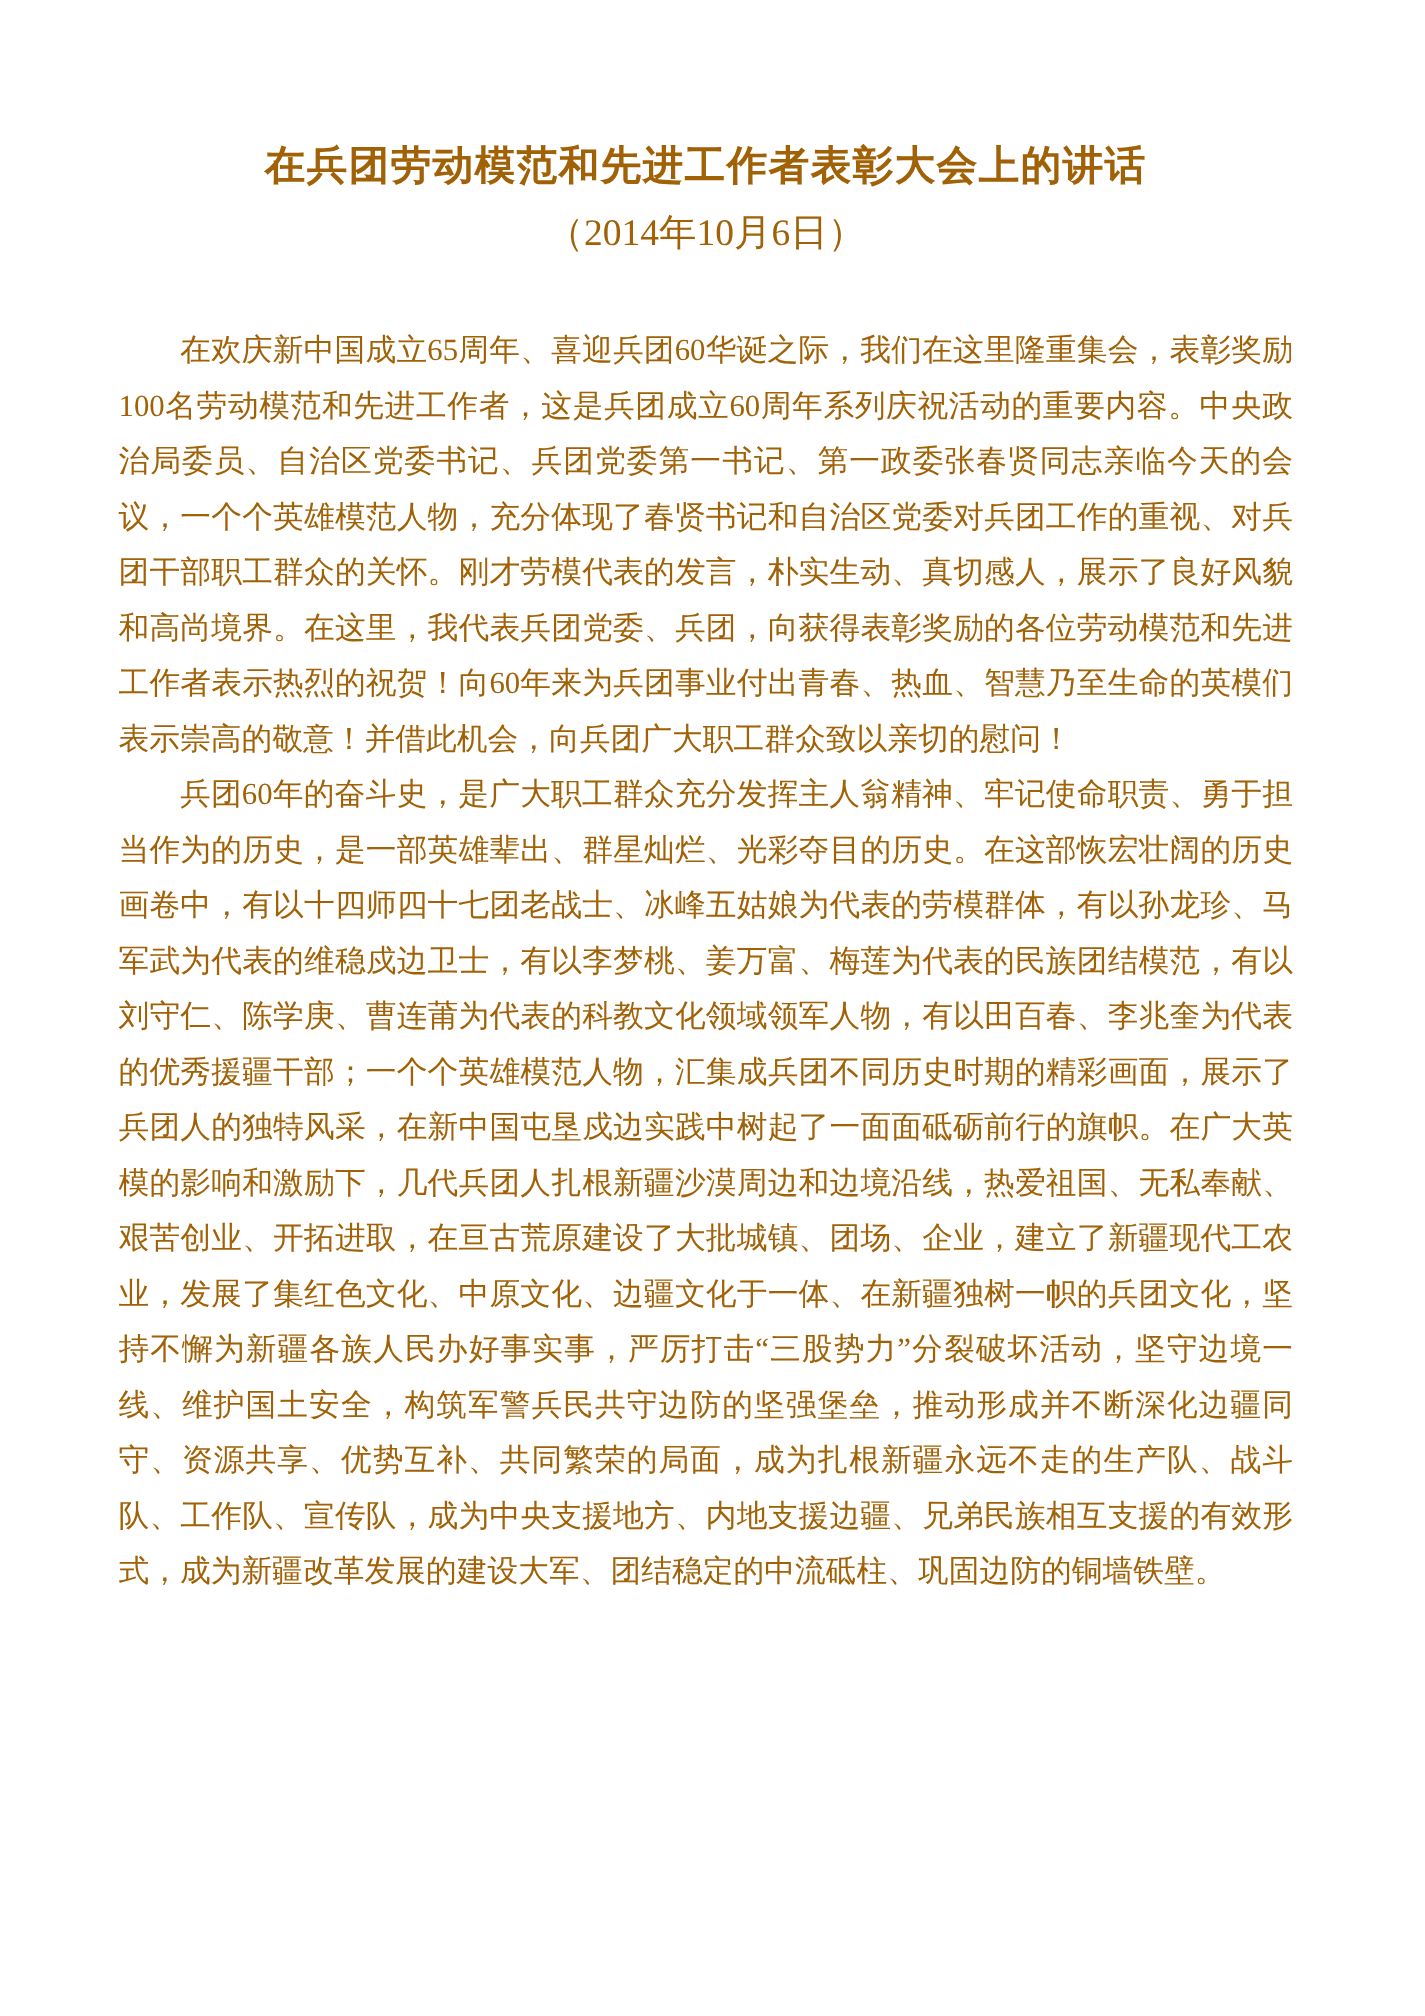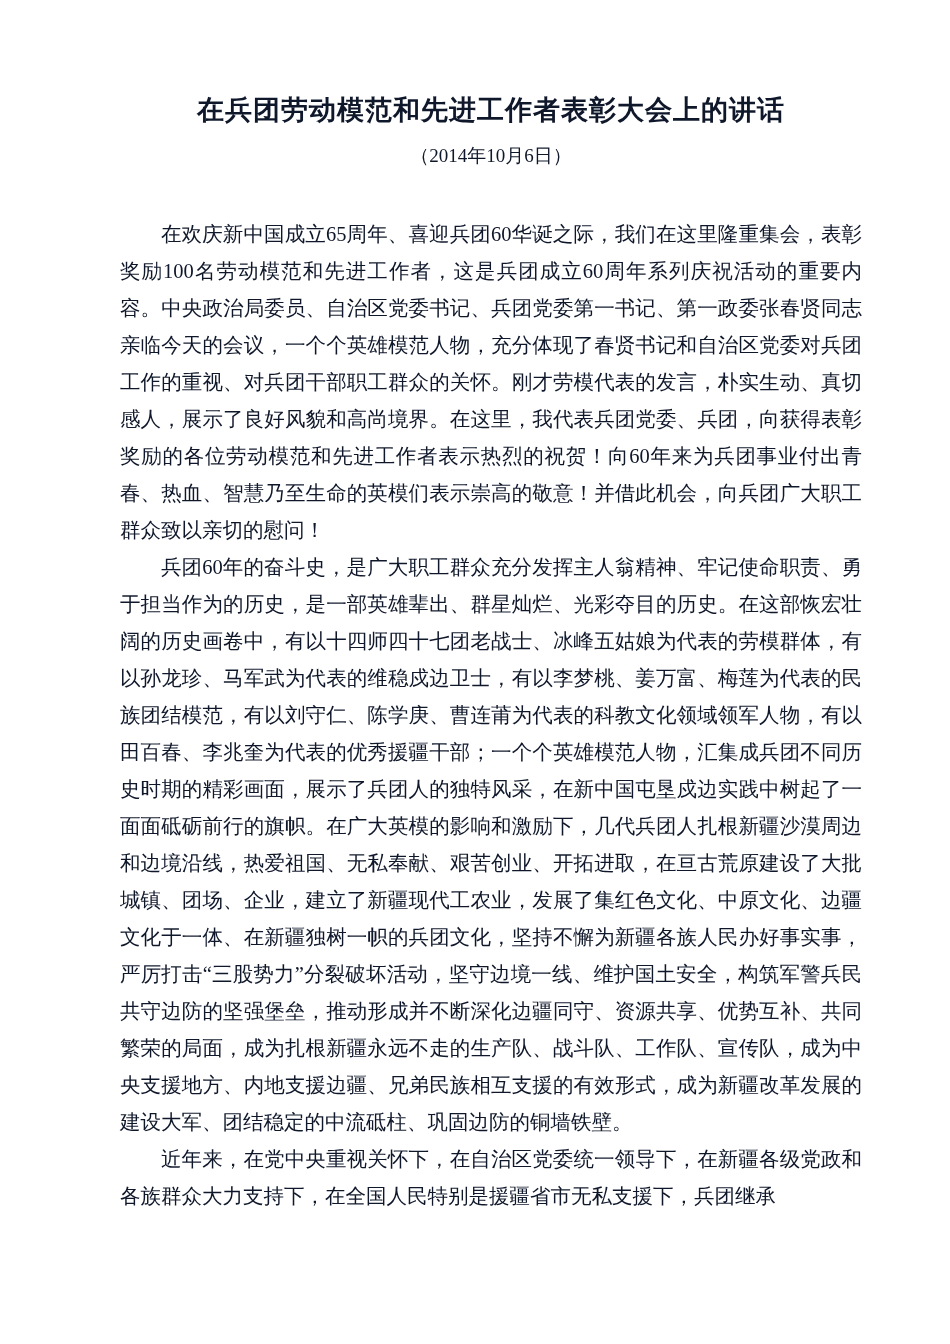--- a/index.html
+++ b/index.html
@@ -7,36 +7,36 @@
     padding: 0;
     background: #ffffff;
   }
   .page {
     position: relative;
     width: 950px;
     height: 1344px;
     margin: 0 auto;
     background: #ffffff;
     box-sizing: border-box;
-    padding: 92px 88px 0 120px;
+    padding: 92px 88px 0 79px;
     overflow: hidden;
-    color: #0f172a;
+    color: #a16207;
     font-family: "Liberation Serif", "DejaVu Serif", serif;
   }
   .doc-title {
     margin: 0 0 14px 0;
     font-size: 27px;
     font-weight: bold;
     text-align: center;
     letter-spacing: 1px;
     line-height: 36px;
   }
   .doc-date {
     margin: 0 0 46px 0;
-    font-size: 19px;
+    font-size: 25px;
     text-align: center;
     line-height: 28px;
   }
   .doc-body p {
     margin: 0;
     font-size: 20.5px;
     line-height: 37px;
     text-align: justify;
     text-indent: 2em;
     word-break: break-all;
@@ -44,15 +44,14 @@
 </style>
 </head>
 <body>
 
 <div class="page">
   <h1 class="doc-title">在兵团劳动模范和先进工作者表彰大会上的讲话</h1>
   <div class="doc-date">（2014年10月6日）</div>
   <div class="doc-body">
     <p>在欢庆新中国成立65周年、喜迎兵团60华诞之际，我们在这里隆重集会，表彰奖励100名劳动模范和先进工作者，这是兵团成立60周年系列庆祝活动的重要内容。中央政治局委员、自治区党委书记、兵团党委第一书记、第一政委张春贤同志亲临今天的会议，一个个英雄模范人物，充分体现了春贤书记和自治区党委对兵团工作的重视、对兵团干部职工群众的关怀。刚才劳模代表的发言，朴实生动、真切感人，展示了良好风貌和高尚境界。在这里，我代表兵团党委、兵团，向获得表彰奖励的各位劳动模范和先进工作者表示热烈的祝贺！向60年来为兵团事业付出青春、热血、智慧乃至生命的英模们表示崇高的敬意！并借此机会，向兵团广大职工群众致以亲切的慰问！</p>
     <p>兵团60年的奋斗史，是广大职工群众充分发挥主人翁精神、牢记使命职责、勇于担当作为的历史，是一部英雄辈出、群星灿烂、光彩夺目的历史。在这部恢宏壮阔的历史画卷中，有以十四师四十七团老战士、冰峰五姑娘为代表的劳模群体，有以孙龙珍、马军武为代表的维稳戍边卫士，有以李梦桃、姜万富、梅莲为代表的民族团结模范，有以刘守仁、陈学庚、曹连莆为代表的科教文化领域领军人物，有以田百春、李兆奎为代表的优秀援疆干部；一个个英雄模范人物，汇集成兵团不同历史时期的精彩画面，展示了兵团人的独特风采，在新中国屯垦戍边实践中树起了一面面砥砺前行的旗帜。在广大英模的影响和激励下，几代兵团人扎根新疆沙漠周边和边境沿线，热爱祖国、无私奉献、艰苦创业、开拓进取，在亘古荒原建设了大批城镇、团场、企业，建立了新疆现代工农业，发展了集红色文化、中原文化、边疆文化于一体、在新疆独树一帜的兵团文化，坚持不懈为新疆各族人民办好事实事，严厉打击“三股势力”分裂破坏活动，坚守边境一线、维护国土安全，构筑军警兵民共守边防的坚强堡垒，推动形成并不断深化边疆同守、资源共享、优势互补、共同繁荣的局面，成为扎根新疆永远不走的生产队、战斗队、工作队、宣传队，成为中央支援地方、内地支援边疆、兄弟民族相互支援的有效形式，成为新疆改革发展的建设大军、团结稳定的中流砥柱、巩固边防的铜墙铁壁。</p>
-    <p>近年来，在党中央重视关怀下，在自治区党委统一领导下，在新疆各级党政和各族群众大力支持下，在全国人民特别是援疆省市无私支援下，兵团继承</p>
   </div>
 </div>
 
 </body></html>

